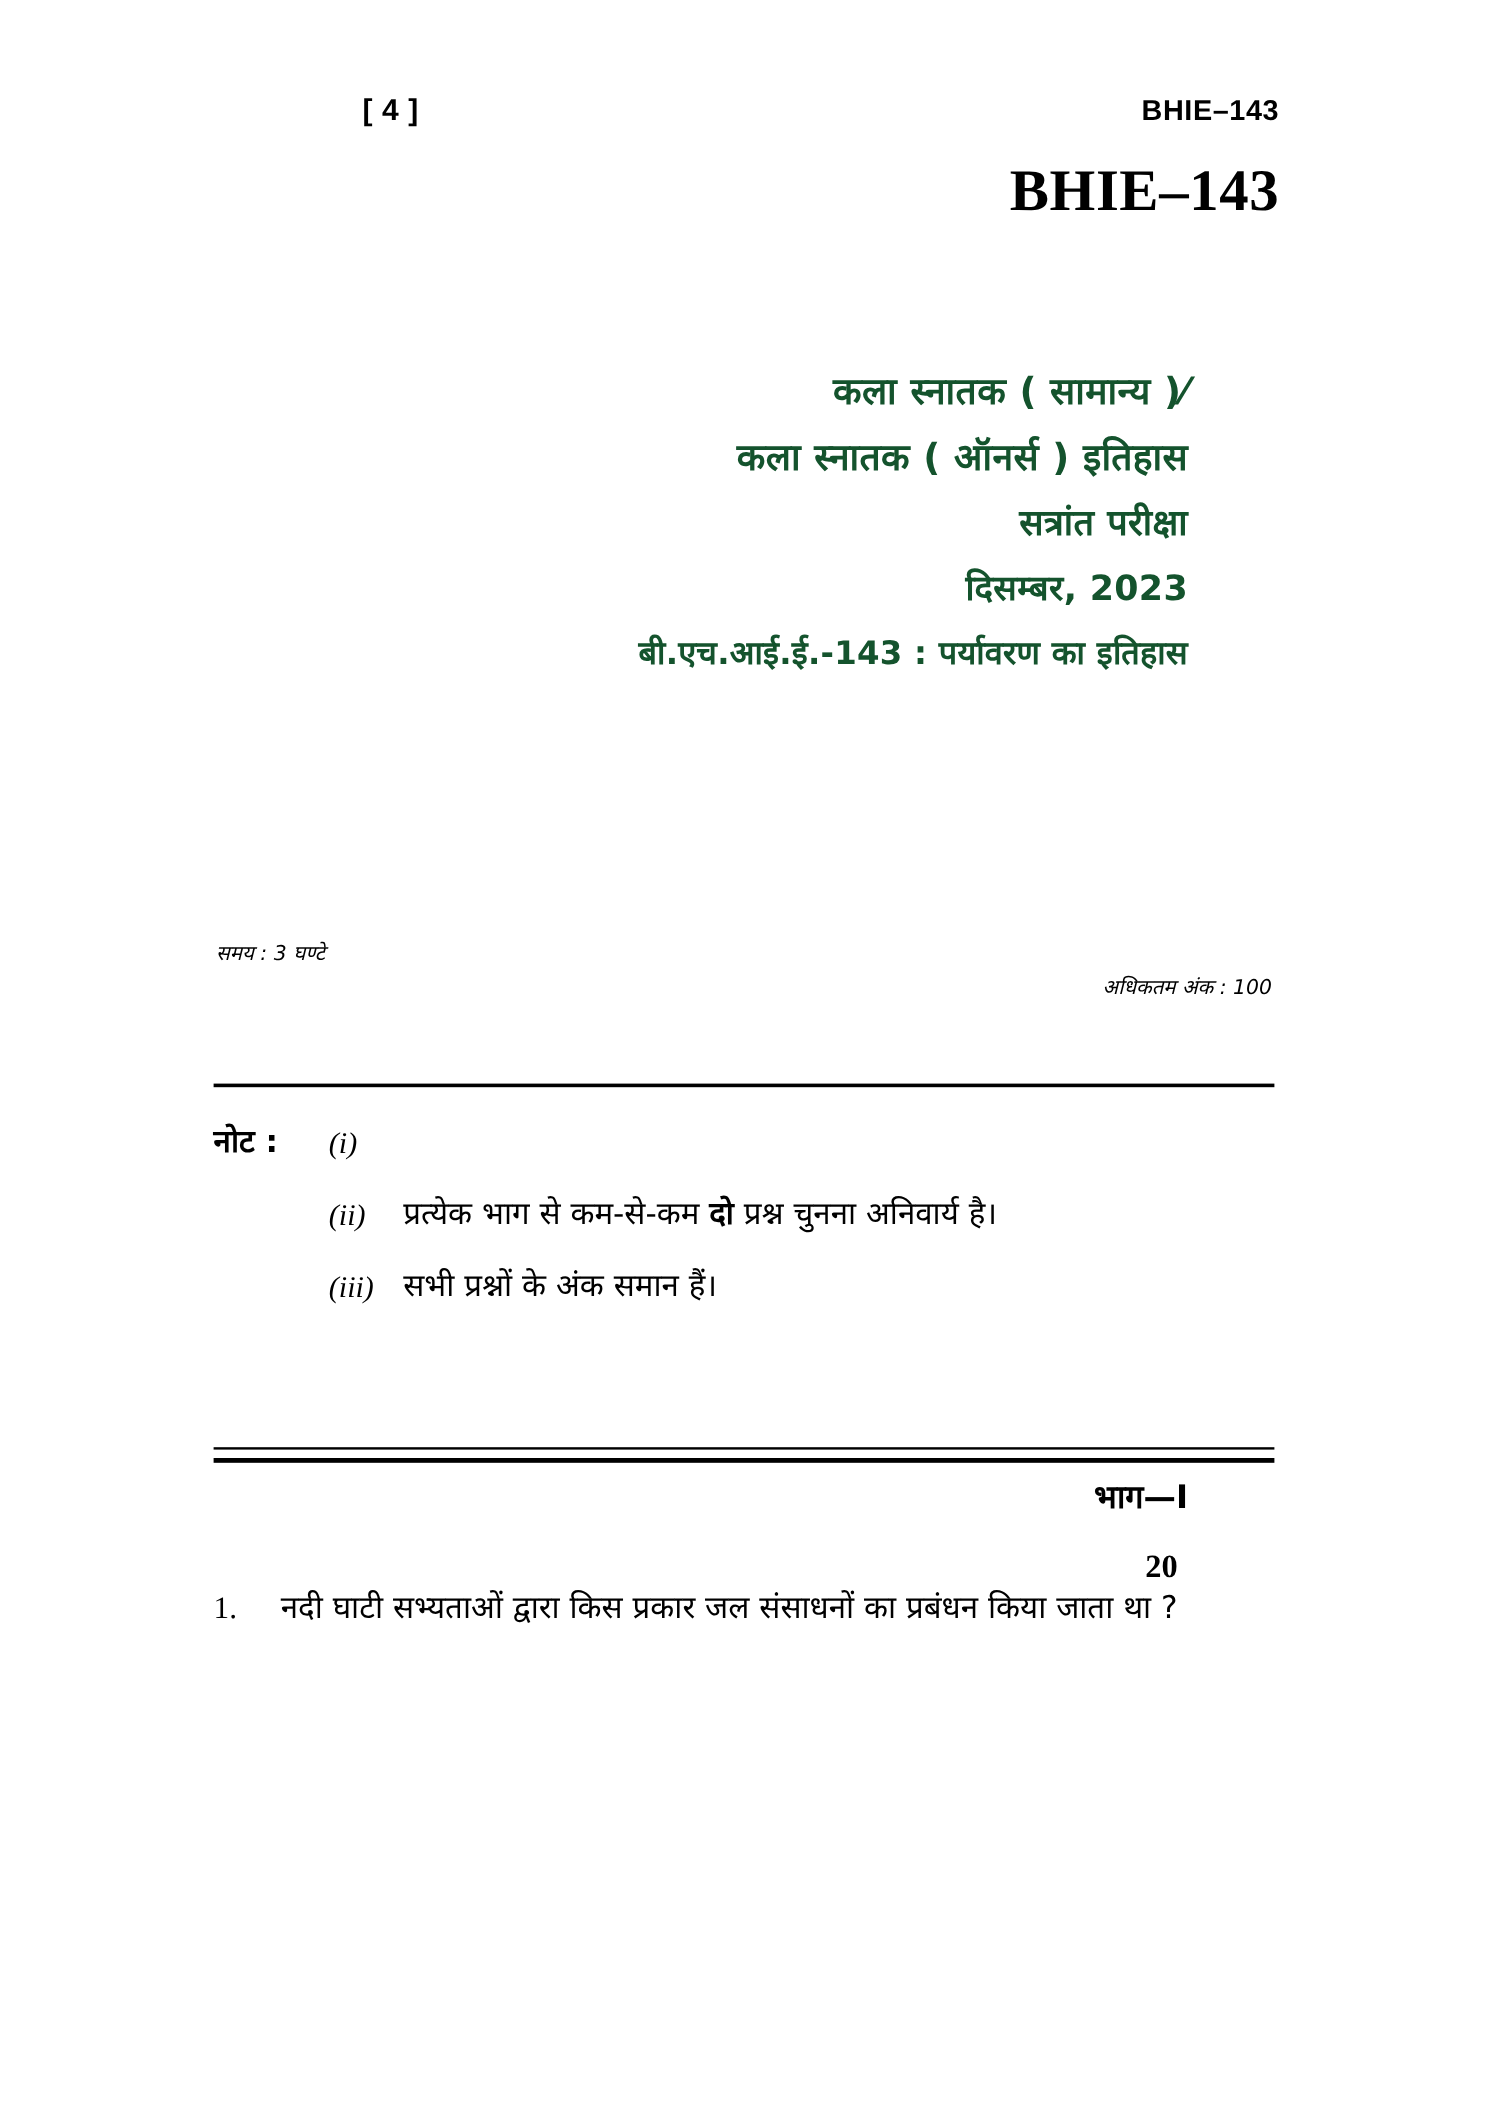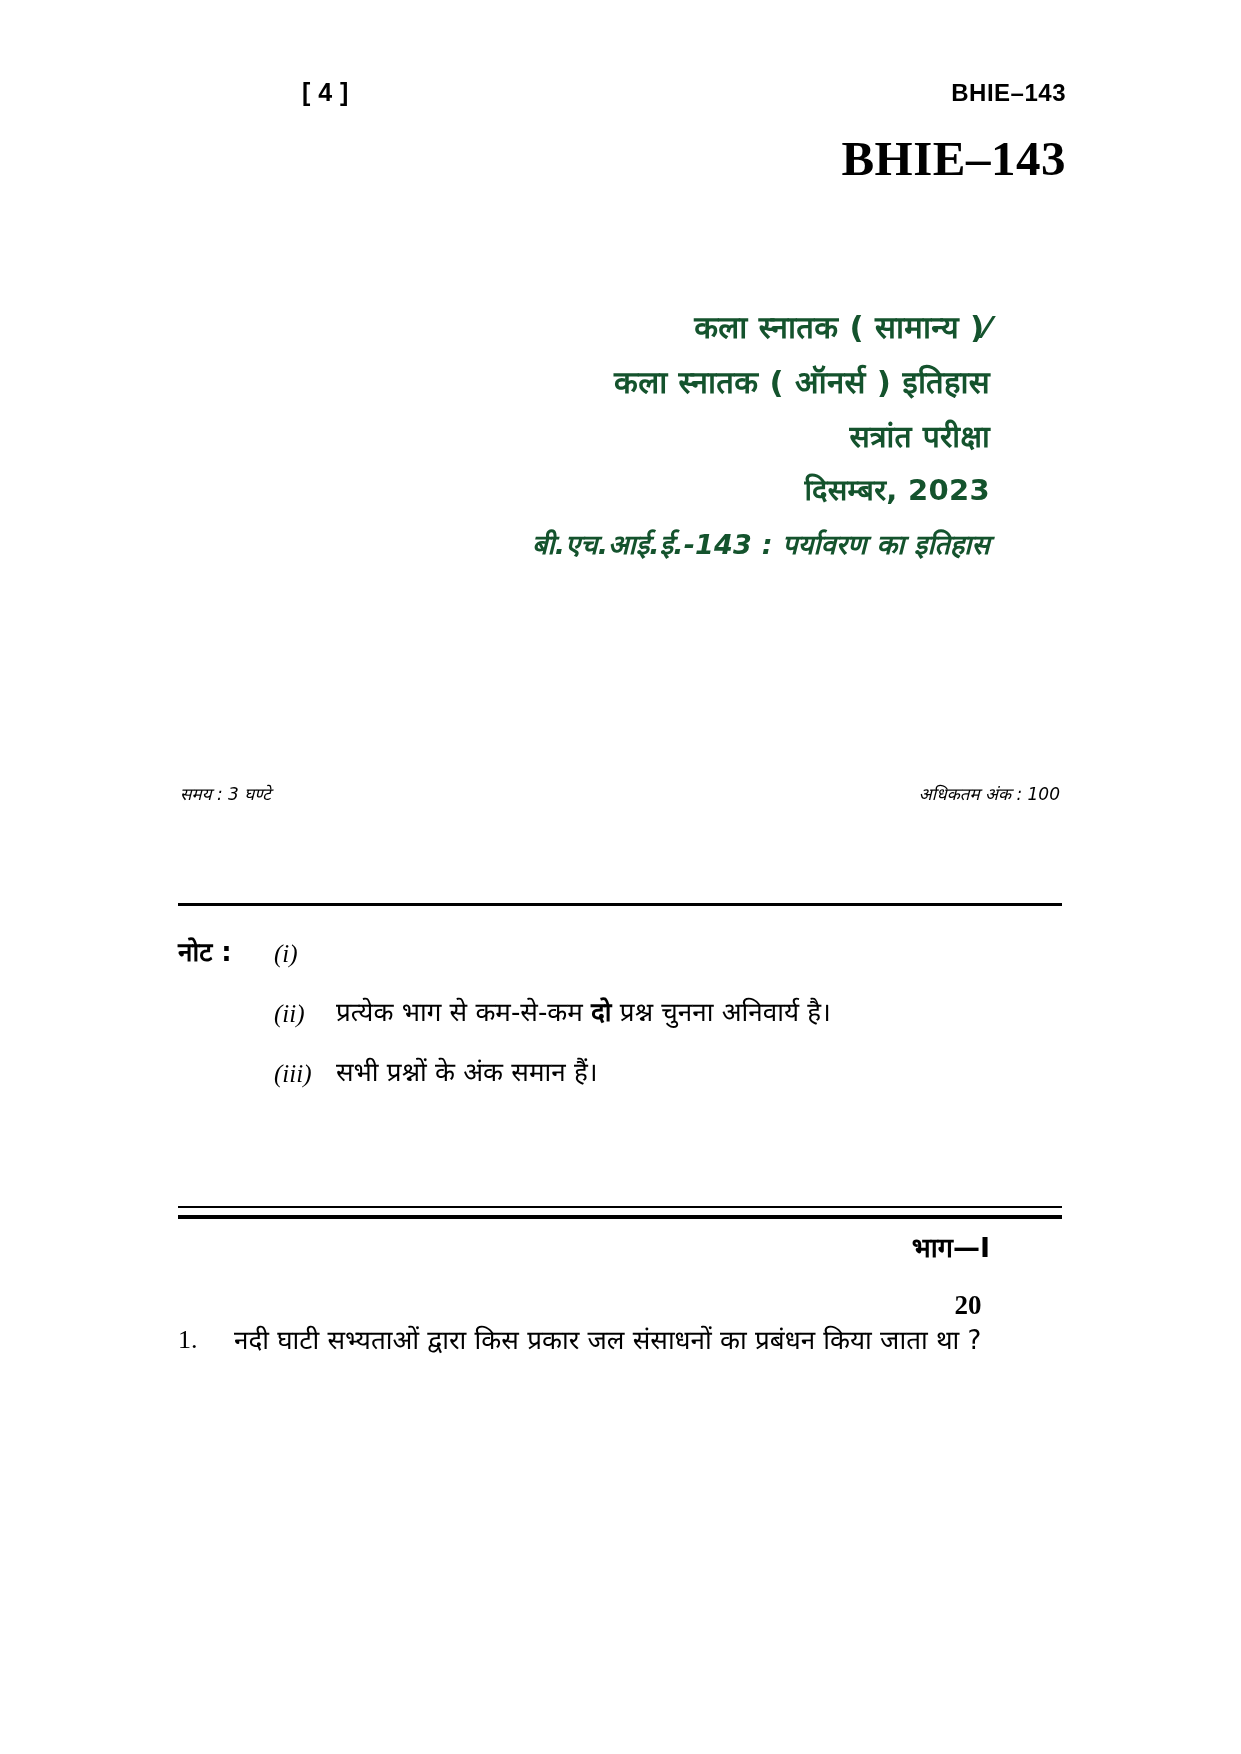--- a/index.html
+++ b/index.html
@@ -69,36 +69,35 @@
     letter-spacing: 0.3px;
   }
   .title-line.l2 { font-size: 31px; margin-bottom: 24px; }
   .title-line.l3 { font-size: 31px; margin-bottom: 24px; }
   .title-line.l4 { font-size: 30px; margin-bottom: 24px; }
   .title-line.l5 { font-size: 29px; margin-bottom: 26px; }
   .course-line {
     font-size: 27px;
     line-height: 1.0;
     letter-spacing: 0.2px;
-    font-style: italic;
   }
 
   
   .timemarks {
     position: absolute;
     top: 782px;
     left: 180px;
     right: 175px;
     display: flex;
     justify-content: space-between;
     font-family: "DejaVu Sans", sans-serif;
     font-style: italic;
     font-size: 17px;
   }
-  .timemarks .marks { margin-right: 6px; }
+  .timemarks .marks { margin-right: 6px; margin-top: 28px; }
 
   
   .rule-single {
     position: absolute;
     left: 178px;
     width: 884px;
     height: 3px;
     background: #000;
   }
   .rule-double {

